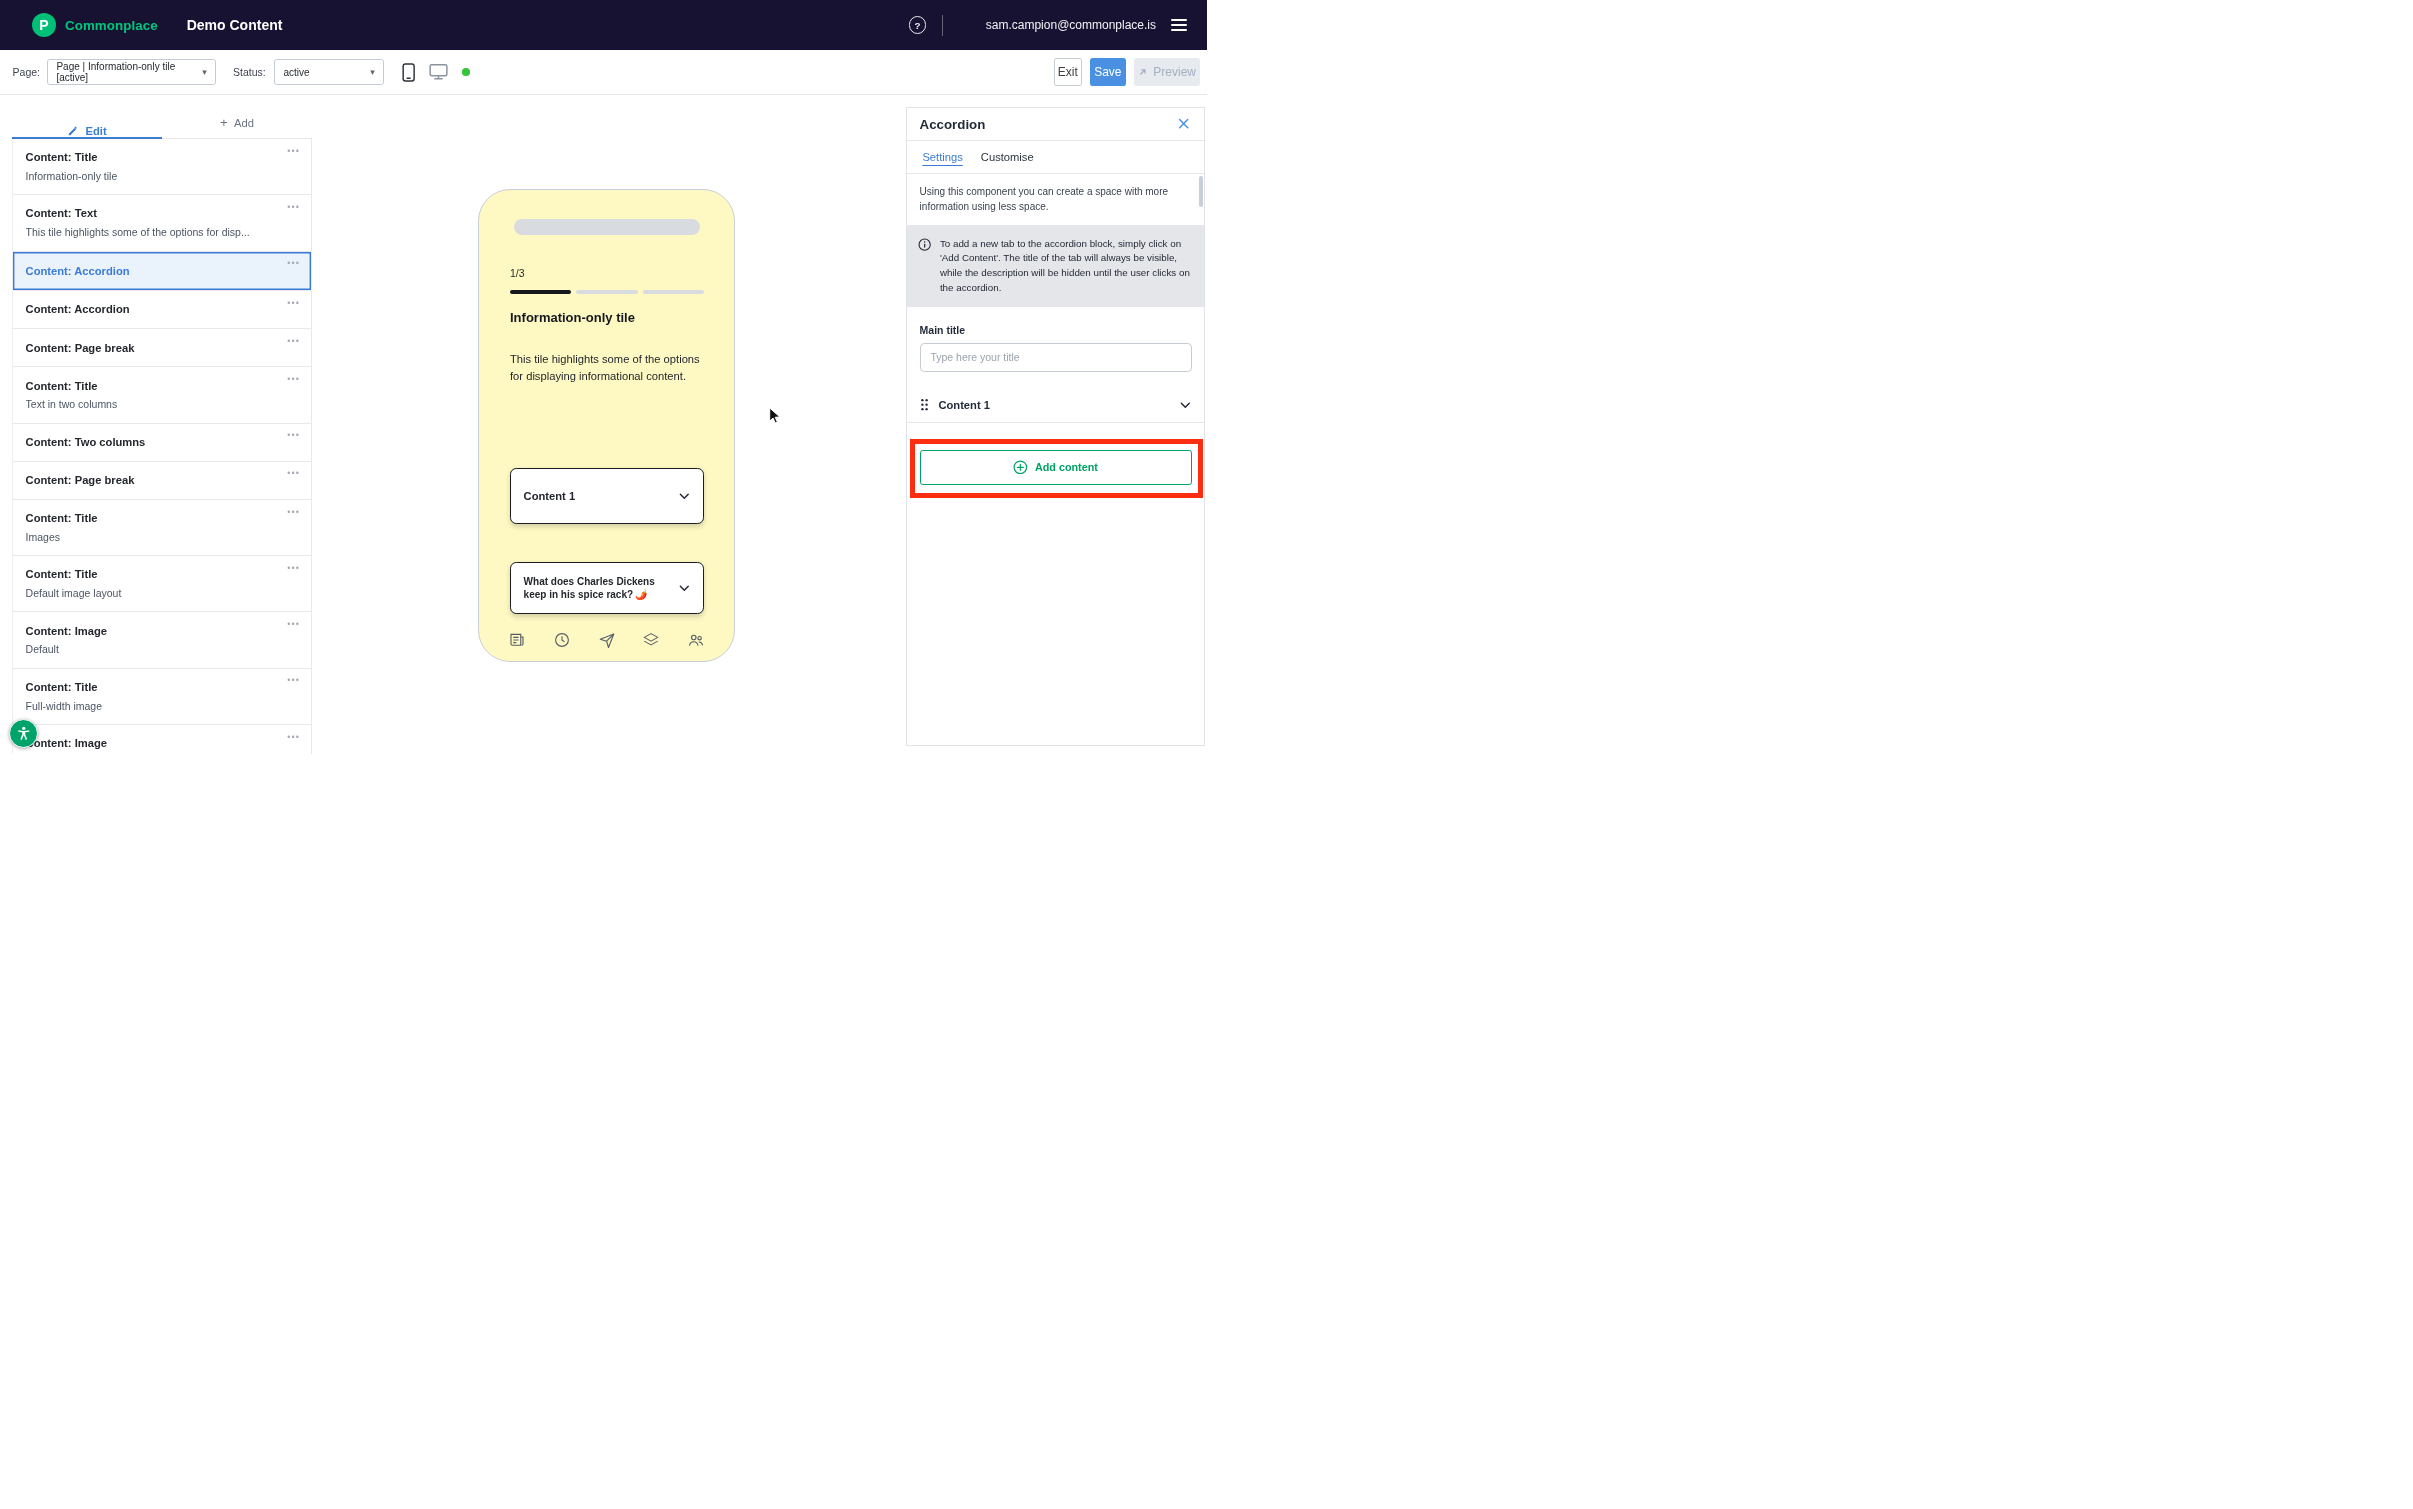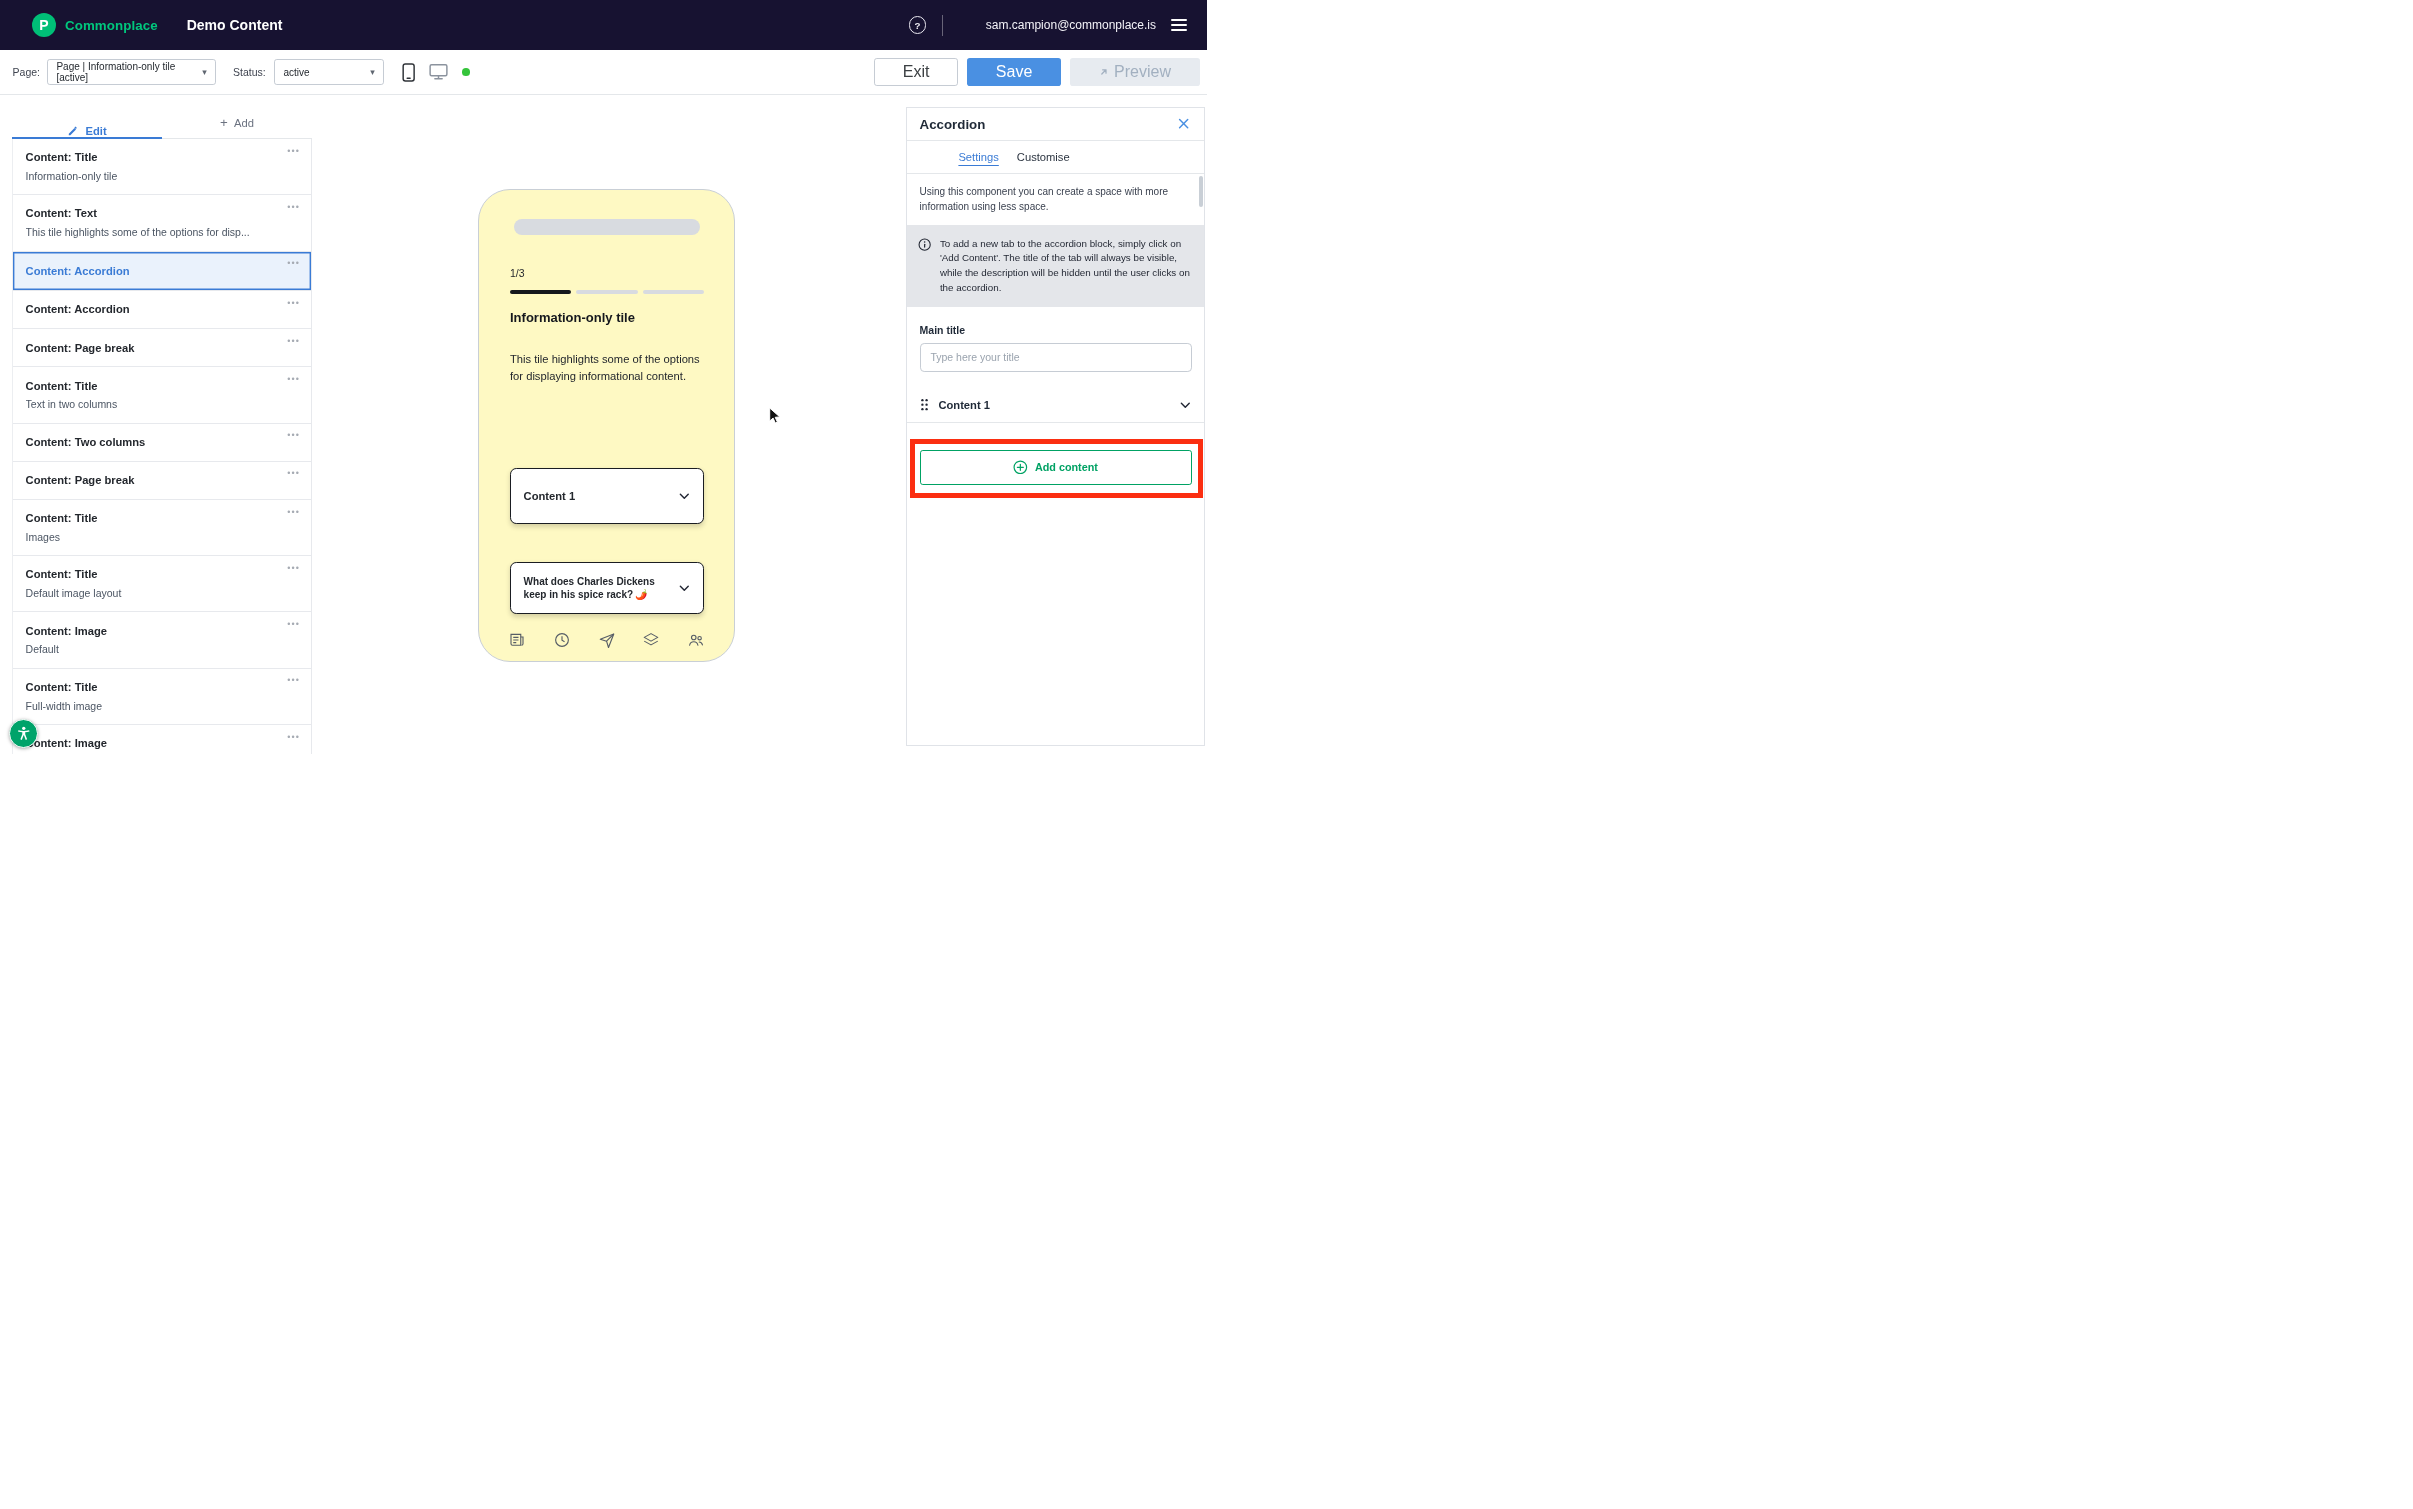--- a/index.html
+++ b/index.html
@@ -29,22 +29,22 @@
     border-bottom:0.7px solid #e4e7ea; display:flex; align-items:center; padding:0 7px; }
   .tb-label { font-size:10.5px; color:#3f4450; margin:0 7px 0 5.6px; }
   .select { height:26.5px; border:0.7px solid #c6ccd4; border-radius:2.8px; background:#fff;
     display:flex; align-items:center; padding:0 8.4px; font-size:10px; color:#24292f; cursor:pointer; }
   .select::after { content:"▾"; color:#5f6670; font-size:9px; margin-left:auto; padding-left:8.4px; }
   .select.page-select { width:169px; }
   .select.status-select { width:110px; margin-left:1.4px; }
   .device-icons { display:flex; align-items:center; gap:14px; margin-left:18px; }
   .green-dot { width:7.7px; height:7.7px; border-radius:50%; background:#35c43b; }
   .tb-buttons { margin-left:auto; display:flex; align-items:center; gap:8.4px; }
-  .btn { height:28px; border-radius:2.8px; font-size:16px; display:flex; align-items:center;
-    justify-content:center; padding:0 28px; cursor:pointer; border:0.7px solid transparent;
+  .btn { height:28px; border-radius:2.8px; font-size:12px; display:flex; align-items:center;
+    justify-content:center; padding:0 3px; cursor:pointer; border:0.7px solid transparent;
     font-family:"Liberation Sans", sans-serif; }
   .btn-exit { background:#fff; border-color:#c6ccd4; color:#3c4043; }
   .btn-save { background:#4a90e2; color:#fff; }
   .btn-preview { background:#e7ebf0; color:#a2b0c0; gap:5.6px; }
 
   
   .left-panel { position:absolute; left:12px; top:108px; width:300px; bottom:0;
     display:flex; flex-direction:column; }
   .lp-tabs { display:flex; height:31px; flex:0 0 31px; }
   .lp-tab { flex:1; display:flex; align-items:center; justify-content:center; gap:6.3px;
@@ -93,21 +93,21 @@
   .right-panel { position:absolute; left:906px; top:107px; width:299px; height:639px;
     background:#fff; border:0.7px solid #e0e3e8; }
   .rp-header { height:33px; display:flex; align-items:center; padding:0 12.6px;
     border-bottom:0.7px solid #e4e7ea; }
   .rp-title { font-size:13.3px; font-weight:700; color:#1f2937; }
   .rp-close { margin-left:auto; display:flex; cursor:pointer; padding:1.4px; }
   .rp-tabs { height:33px; display:flex; align-items:center; gap:18px; padding:0 15.4px;
     border-bottom:0.7px solid #e4e7ea; }
   .rp-tab { font-size:11.2px; cursor:pointer; }
   .rp-tab.active { color:#3a7bd5; text-decoration:underline; text-underline-offset:4.2px;
-    text-decoration-thickness:1px;margin-left:36px; }
+    text-decoration-thickness:1px; }
   .rp-tab.inactive { color:#2b3440; }
   .rp-desc { margin:11.2px 12.6px 0; font-size:10px; color:#3b4250; line-height:1.45; }
   .rp-info { margin-top:11.2px; background:#e4e6ea; padding:11.2px 14px 11.2px 11.2px;
     display:flex; gap:8.4px; font-size:9.8px; color:#1f2430; line-height:1.5; }
   .rp-info .ic { flex:0 0 auto; margin-top:1.4px; }
   .rp-main-title { margin:17px 12.6px 0; font-size:10.5px; font-weight:700; color:#1f2937; }
   .rp-input { display:block; margin:7px 12.6px 0; width:calc(100% - 25px); height:29px;
     border:0.7px solid #c6ccd4; border-radius:4.2px; padding:0 9.8px; font-size:10.5px;
     font-family:"Liberation Sans", sans-serif; color:#23272d; outline:none; }
   .rp-input::placeholder { color:#9aa3ae; }

